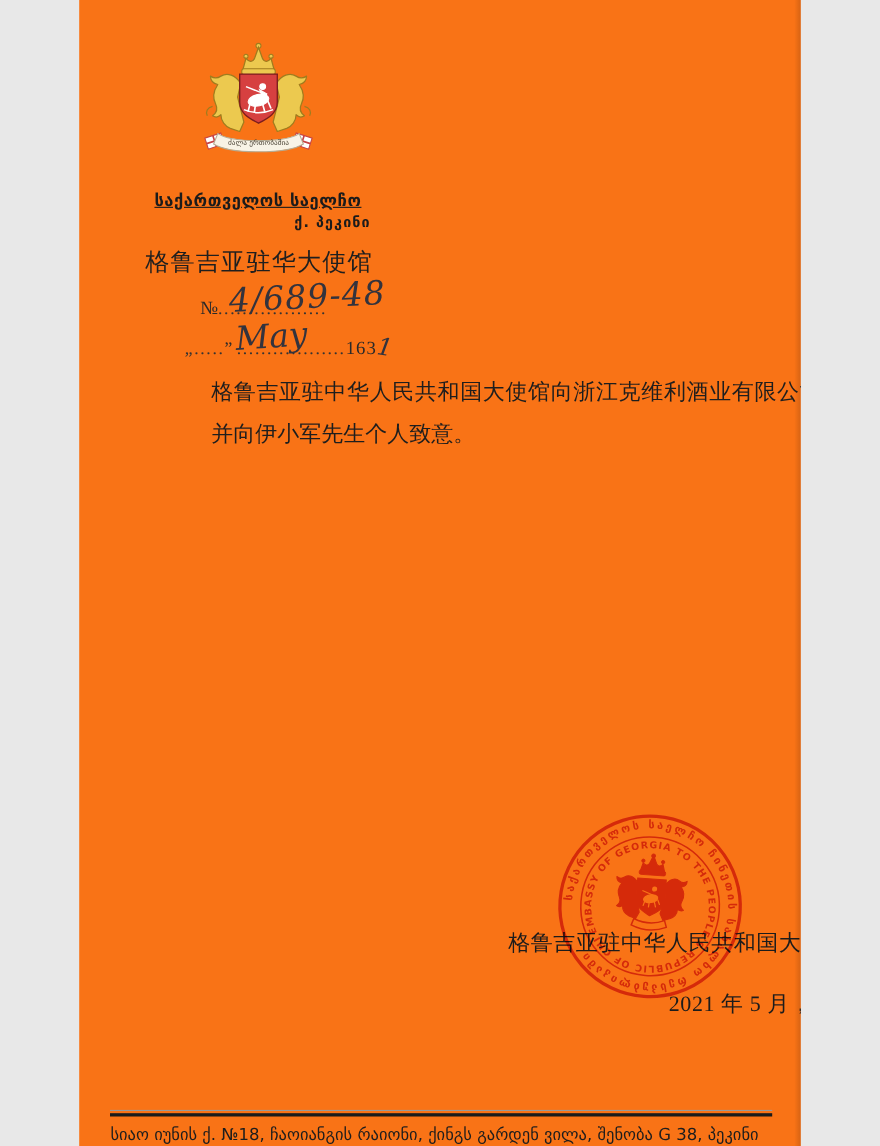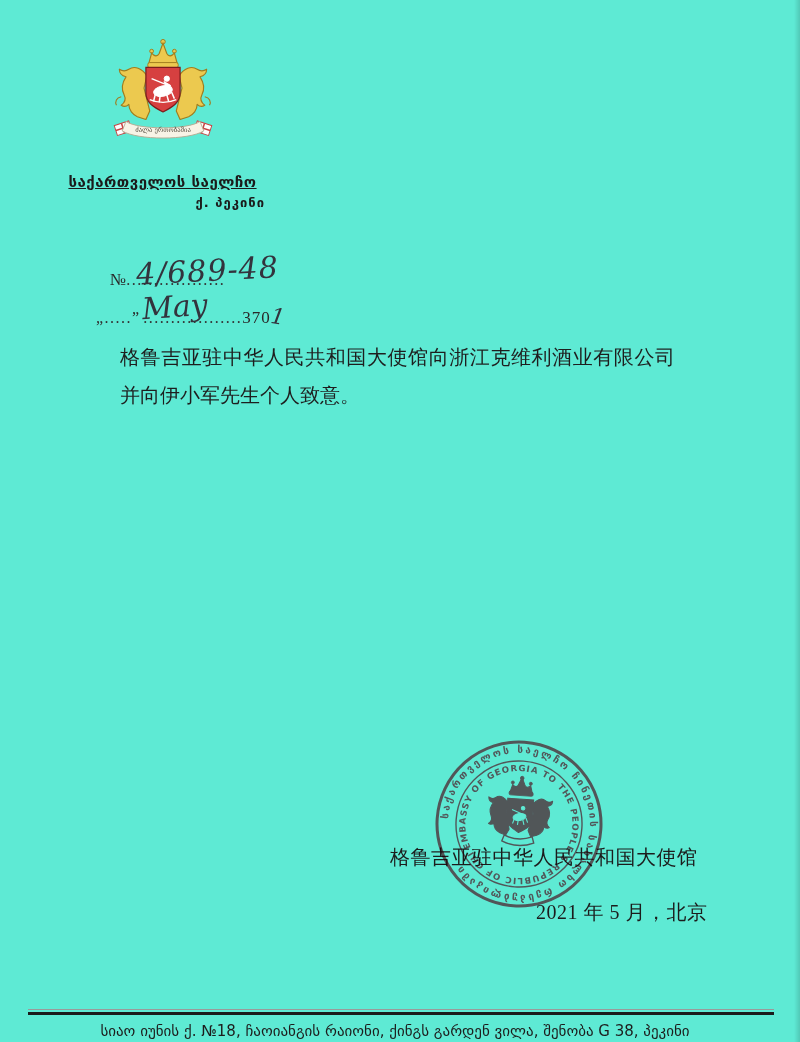--- a/index.html
+++ b/index.html
@@ -5,21 +5,21 @@
   :root{
     --stamp-red:#d8515f;
     --arms-red:#d64040;
     --arms-gold:#ecc94f;
     --arms-gold-dark:#a07c1e;
     --ink:#222222;
     --hand-ink:#33333d;
   }
   html,body{margin:0;padding:0;background:#e8e8e8;}
   .page{
-    position:relative;width:800px;height:1042px;background:#5eead4;
+    position:relative;width:656px;height:1042px;background:#f97316;
     overflow:hidden;font-family:"Liberation Serif",serif;color:var(--ink);
     margin:0 auto;
   }
   .scan-edge{position:absolute;right:0;top:0;width:6px;height:100%;
     background:linear-gradient(to left,rgba(0,0,0,.14),rgba(0,0,0,0));pointer-events:none;}
 
   
   .hdr-col{position:absolute;left:60px;top:36px;width:205px;text-align:center;}
   .arms{display:block;margin:0 auto;}
   .geo1{margin-top:25px;font-family:"DejaVu Sans",sans-serif;font-weight:bold;
@@ -109,30 +109,31 @@
           <rect x="104" y="91" width="16" height="11" fill="#ffffff" stroke="#c74343" stroke-width="1"></rect>
           <path d="M112 91 v11 M104 96.5 h16" stroke="#c74343" stroke-width="1.6"></path>
         </g>
         <path d="M31 90 c13 9 65 9 78 0 l4 10 c-16 10 -70 10 -86 0 z" fill="#f8f3e6" stroke="#b5ab93" stroke-width="1"></path>
         <text x="70" y="101" text-anchor="middle" font-size="7" font-family="DejaVu Sans" fill="#4a4336">ძალა ერთობაშია</text>
       </g>
     </svg>
 
     <div class="geo1">საქართველოს საელჩო</div>
     <div class="geo2">ქ. პეკინი</div>
+    <div class="cn-title">格鲁吉亚驻华大使馆</div>
   </div>
 
   <div class="ref">
     <div class="no-line">
       <span class="no-label">№</span><span class="dots">..................</span>
       <span class="hand no-value">4/689-48</span>
     </div>
     <div class="date-line">
       <span class="dots">„</span><span class="dots">.....</span><span>”</span>
-      <span class="dots">..................</span><span class="year-printed">370</span><span class="hand year-digit">1</span>
+      <span class="dots">..................</span><span class="year-printed">163</span><span class="hand year-digit">1</span>
       <span class="hand date-month">May</span>
     </div>
   </div>
 
   <div class="body-text">
     <p>格鲁吉亚驻中华人民共和国大使馆向浙江克维利酒业有限公司并向伊小军先生个人致意。</p>
   </div>
 
   <div class="sig1">格鲁吉亚驻中华人民共和国大使馆</div>
   <div class="sig2">2021 年 5 月，北京</div>

